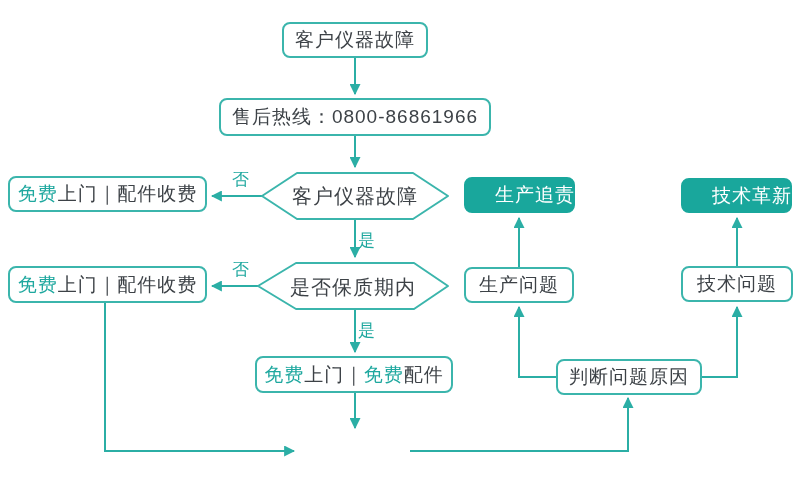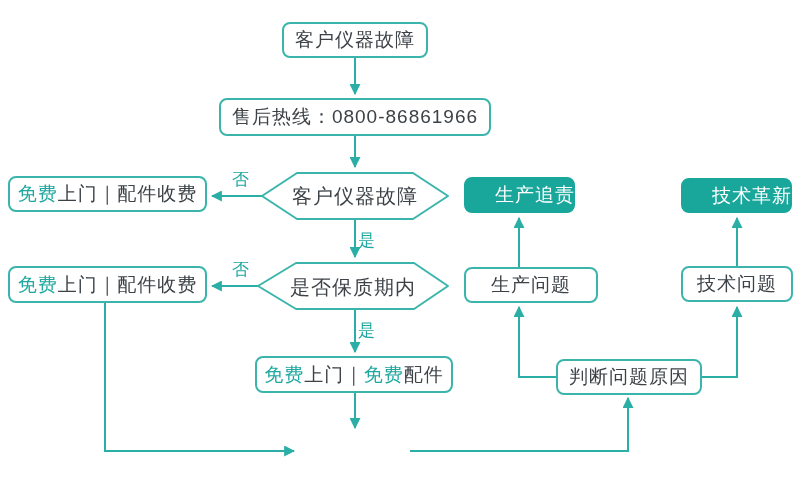--- a/index.html
+++ b/index.html
@@ -24,21 +24,21 @@
   }
   .edge-label { position:absolute; color:var(--accent_text,#1FA89F); font-size:17px; z-index:2; }
 
   #n-customer { left:282px; top:22px;  width:146px; height:36px; }
   #n-hotline  { left:219px; top:98px;  width:272px; height:38px; }
   #n-free1    { left:8px;   top:176px; width:199px; height:36px; }
   #n-free2    { left:8px;   top:266px; width:199px; height:37px; }
   #n-freeall  { left:255px; top:356px; width:198px; height:37px; }
   #n-summary  { left:299px; top:433px; width:111px; height:37px; }
   #n-judge    { left:556px; top:359px; width:146px; height:36px; }
-  #n-prodp    { left:464px; top:267px; width:134px; height:36px; }
+  #n-prodp    { left:464px; top:267px; width:110px; height:36px; }
   #n-prodt    { left:464px; top:177px; width:111px; height:36px; }
   #n-techp    { left:681px; top:266px; width:112px; height:36px; }
   #n-techi    { left:681px; top:178px; width:111px; height:35px; }
 
   #hl-quality  { left:262px; top:173px; width:186px; height:46px; }
   #hl-warranty { left:258px; top:263px; width:190px; height:48px;align-items:center; }
 
   #el-no1  { left:232px; top:168px; }
   #el-yes1 { left:358px; top:229px; }
   #el-no2  { left:232px; top:258px; }

